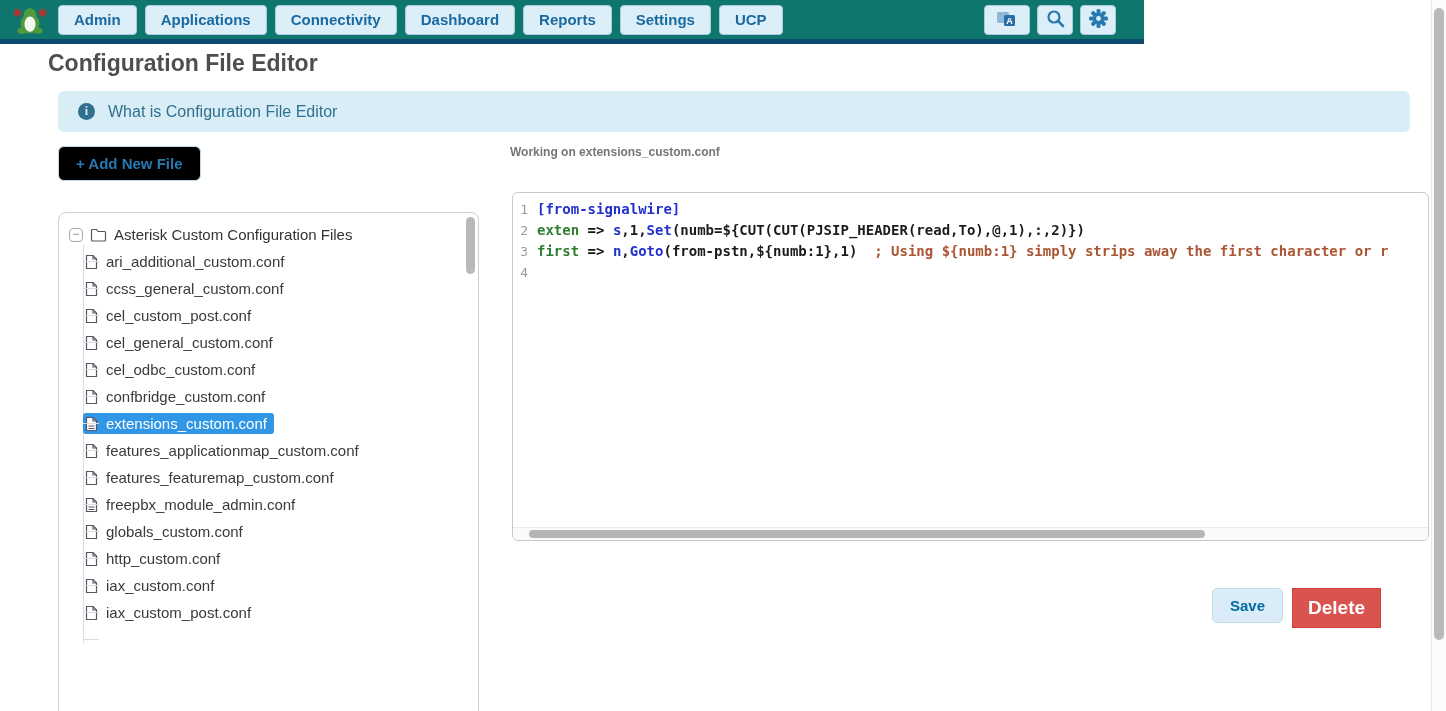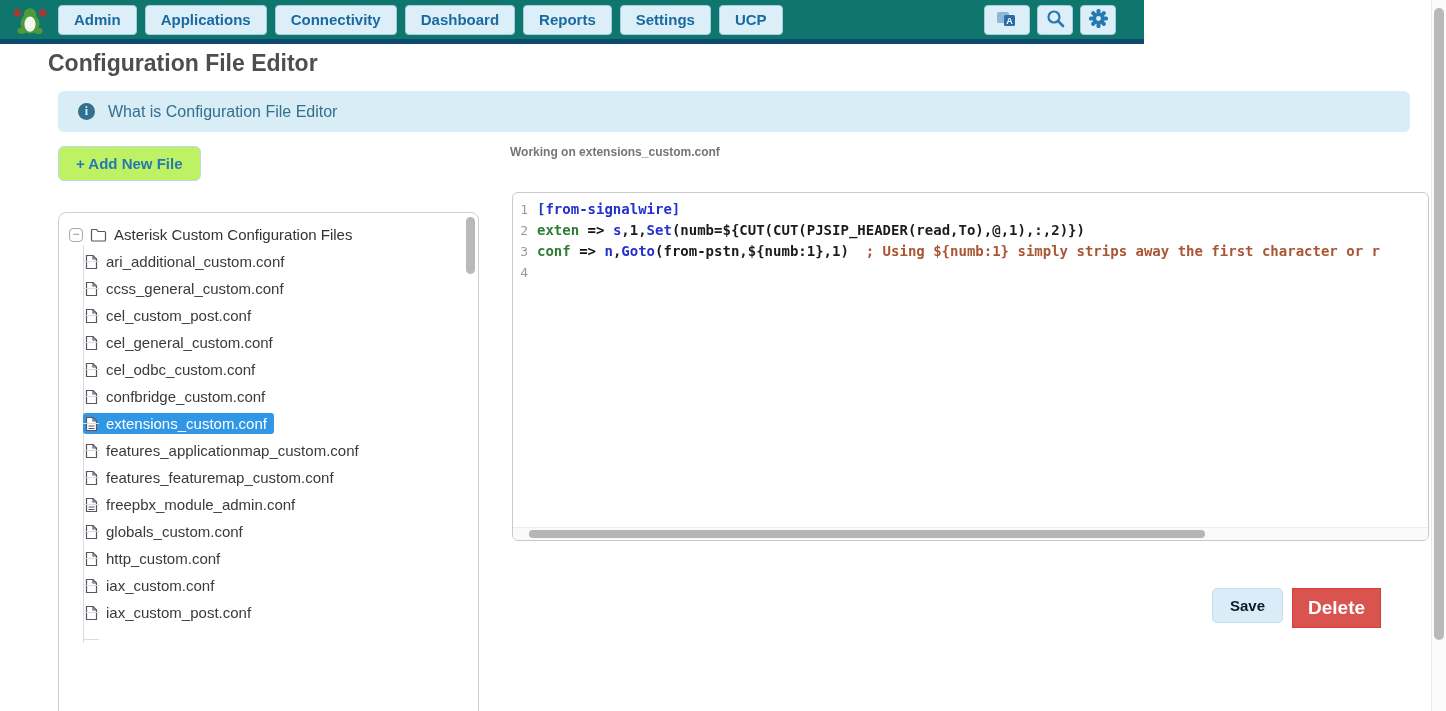--- a/index.html
+++ b/index.html
@@ -22,21 +22,21 @@
 
   
   .page-title { position:absolute; left:48px; top:50px; font-size:23px; font-weight:bold; color:#4e4e4e; }
   .alert { position:absolute; left:58px; top:91px; width:1352px; height:41px;
            background:#d9edf7; border-radius:6px; display:flex; align-items:center;
            padding-left:20px; gap:13px; color:#31708f; font-size:16px; cursor:pointer; }
   .info-ic { width:17px; height:17px; border-radius:50%; background:#31708f; color:#d9edf7;
              font-size:12px; font-weight:bold; display:flex; align-items:center; justify-content:center;
              font-family:"Liberation Serif",serif; flex:none; }
   .add-file { position:absolute; left:58px; top:146px; padding:8px 17px; font-size:15px; font-weight:bold;
-              color:#2779b0; background:#bef264; border:1px solid #bcd9ea; border-radius:6px; cursor:pointer;
+              color:#2779b0; background:#000000; border:1px solid #bcd9ea; border-radius:6px; cursor:pointer;
               font-family:"Liberation Sans",sans-serif; }
   .working-on { position:absolute; left:510px; top:145px; font-size:12px; font-weight:bold; color:#767676; }
 
   
   .tree-panel { position:absolute; left:58px; top:212px; width:421px; height:540px;
                 background:#fff; border:1px solid #cfcfcf; border-radius:8px;
                 padding:8px 0 0 8px; overflow:hidden; }
   .tree-root-row { height:27px; display:flex; align-items:center; gap:7px; padding-left:2px;
                    font-size:15px; color:#333; cursor:pointer; }
   .expander { width:14px; height:14px; border:1px solid #a8a8a8; border-radius:4px; color:#8a8a8a;
@@ -65,21 +65,21 @@
   .tk-green   { color:#2e7d32; }
   .tk-blue    { color:#2331cc; }
   .tk-arrow   { color:#111; }
   .tk-plain   { color:#1b1b1b; }
   .tk-comment { color:#aa5533; }
   .editor-hscroll { position:absolute; left:0; right:0; bottom:0; height:13px; background:#fafafa; border-top:1px solid #ececec; }
   .editor-hscroll .thumb { position:absolute; left:16px; top:2px; width:676px; height:8px; background:#b5b5b5; border-radius:4px; cursor:pointer; }
 
   
   .btn-save { position:absolute; left:1212px; top:588px; padding:8px 17px; font-size:15px; font-weight:bold;
-              color:#0f172a; background:#d9ecf7; border:1px solid #c2ddeb; border-radius:5px; cursor:pointer;
+              color:#0369a1; background:#d9ecf7; border:1px solid #c2ddeb; border-radius:5px; cursor:pointer;
               font-family:"Liberation Sans",sans-serif; }
   .btn-delete { position:absolute; left:1292px; top:588px; padding:8px 15px; font-size:19px; font-weight:bold;
               color:#fff; background:#d9534f; border:1px solid #d43f3a; border-radius:0; cursor:pointer;
               font-family:"Liberation Sans",sans-serif; }
 
   
   .page-scroll { position:absolute; right:0; top:0; width:15px; height:711px; background:#fbfbfb; border-left:1px solid #e8e8e8; }
   .page-scroll .thumb { position:absolute; left:2px; top:8px; width:10px; height:632px; background:#b9b9b9; border-radius:5px; cursor:pointer; }
 </style>
 </head>
@@ -344,21 +344,21 @@
         <div class="cm-line">
           <span class="ln">1</span>
           <span class="lt"><span class="tk-section">[from-signalwire]</span></span>
         </div>
         <div class="cm-line">
           <span class="ln">2</span>
           <span class="lt"><span class="tk-green">exten</span><span class="tk-arrow"> =&gt; </span><span class="tk-blue">s</span><span class="tk-plain">,1,</span><span class="tk-app">Set</span><span class="tk-plain">(numb=${CUT(CUT(PJSIP_HEADER(read,To),@,1),:,2)})</span></span>
         </div>
         <div class="cm-line">
           <span class="ln">3</span>
-          <span class="lt"><span class="tk-green">conf</span><span class="tk-arrow"> =&gt; </span><span class="tk-blue">n</span><span class="tk-plain">,</span><span class="tk-app">Goto</span><span class="tk-plain">(from-pstn,${numb:1},1)</span><span class="tk-comment">  ; Using ${numb:1} simply strips away the first character or r</span></span>
+          <span class="lt"><span class="tk-green">first</span><span class="tk-arrow"> =&gt; </span><span class="tk-blue">n</span><span class="tk-plain">,</span><span class="tk-app">Goto</span><span class="tk-plain">(from-pstn,${numb:1},1)</span><span class="tk-comment">  ; Using ${numb:1} simply strips away the first character or r</span></span>
         </div>
         <div class="cm-line">
           <span class="ln">4</span>
           <span class="lt"></span>
         </div>
       </div>
     <div class="editor-hscroll">
       <div class="thumb"></div>
     </div>
   </section>

